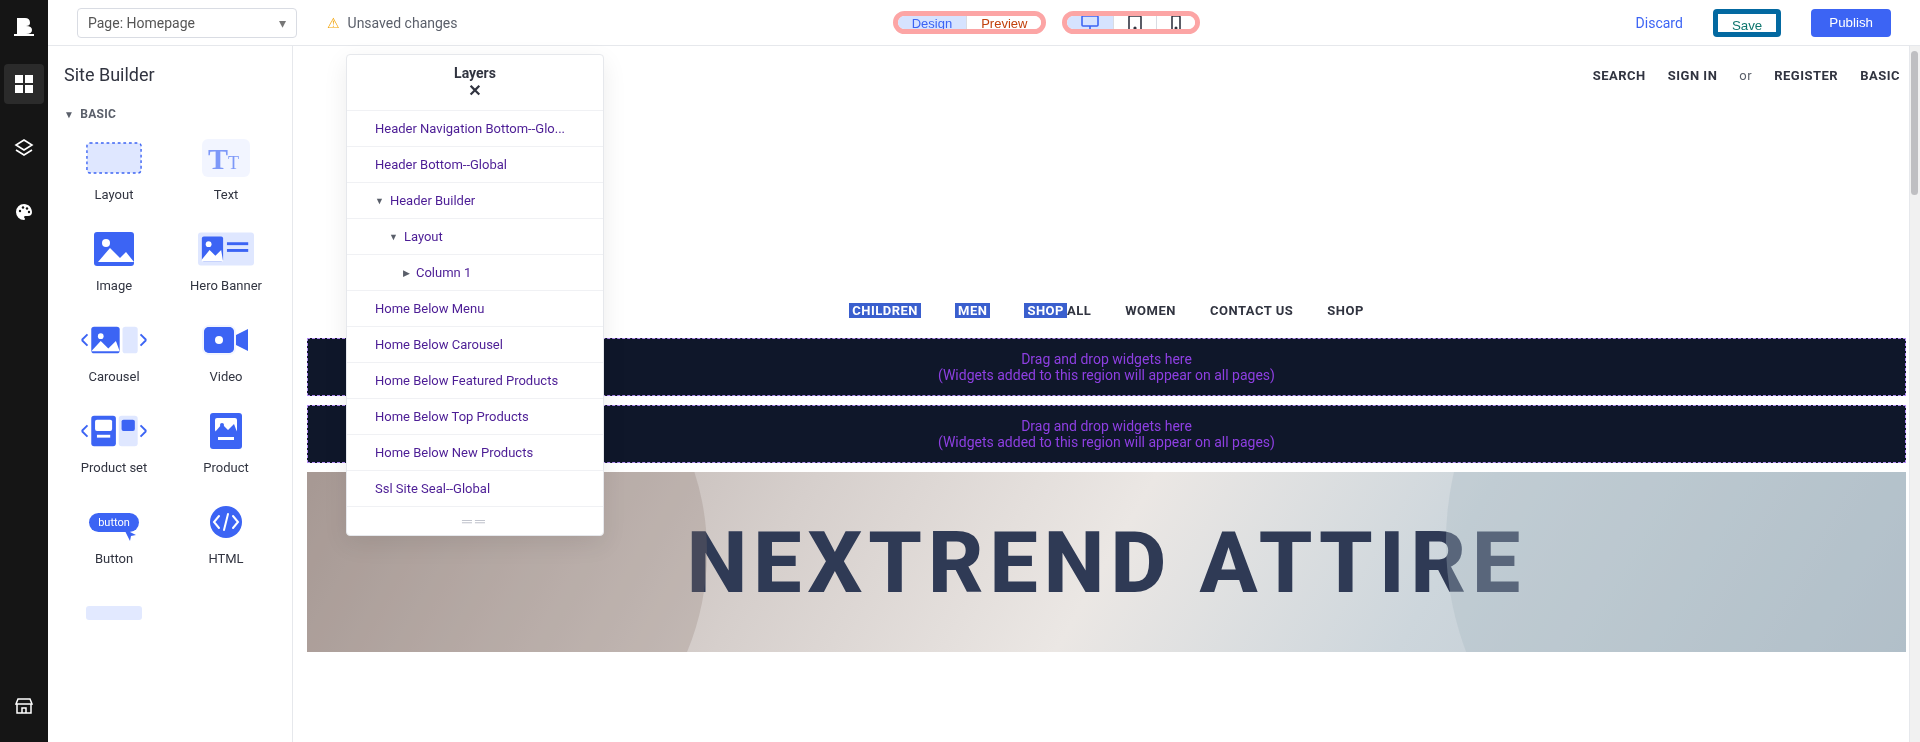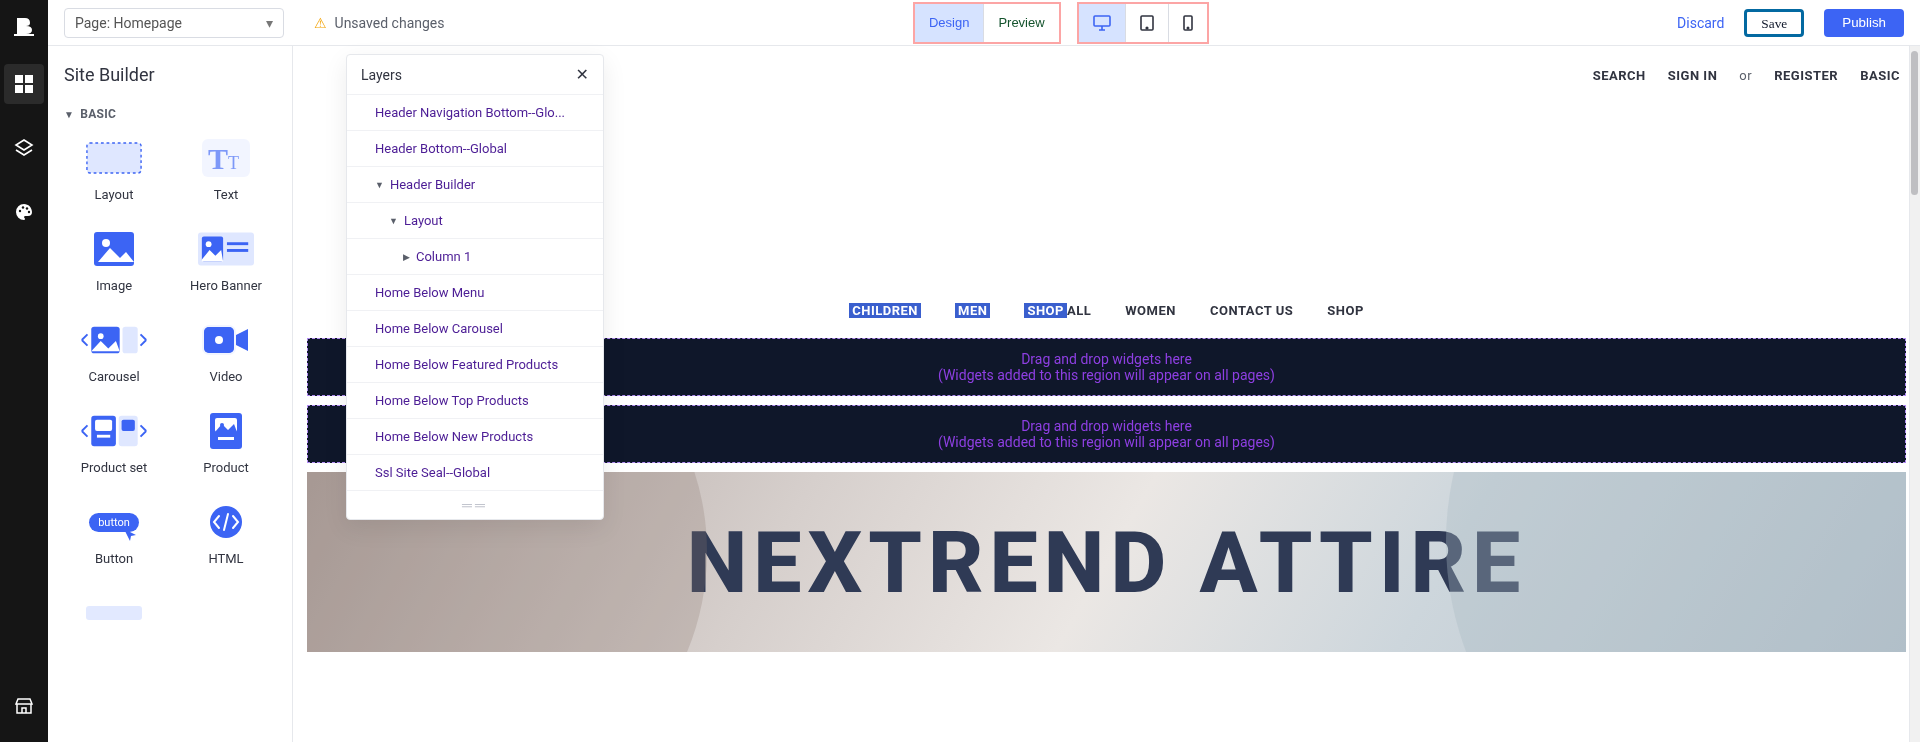--- a/index.html
+++ b/index.html
@@ -33,21 +33,21 @@
   .rail-icon.active { background: #2b2b2b; }
   .rail-bottom { margin-top: auto; margin-bottom: 16px; }
 
   
   .main { flex: 1; display:flex; flex-direction:column; position:relative; }
   .topbar {
     height: 46px;
     border-bottom: 1px solid #e6e8ec;
     display:flex;
     align-items:center;
-    padding: 0 16px;
+    padding: 0 29px;
     gap: 16px;
   }
   .page-select {
     min-width: 220px;
     height: 30px;
     border: 1px solid #d9dce3;
     border-radius: 4px;
     padding: 0 10px;
     display:flex;
     align-items:center;
@@ -60,53 +60,52 @@
   .warn-triangle { color:#f2a100; }
 
   .topbar-center {
     margin-left:auto;
     display:flex;
     align-items:center;
     gap: 16px;
   }
   .seg {
     display:flex;
-    border:2px solid #fca5a5;
-    border-radius:0;
+    border:5px solid #fca5a5;
+    border-radius:12px;
     overflow:hidden;
-    height:42px;
+    height:23px;
   }
   .seg button {
     border:none;
     background:#fff;
     padding:0 14px;
     cursor:pointer;
     font-size:13px;
-    color:#14532d;
+    color:#c2410c;
   }
   .seg button.active { background:#d6e3ff; color:#3c64f4; }
   .seg button + button { border-left:1px solid #d9dce3; }
   .seg.icon-seg button { padding:0 14px; display:flex; align-items:center; justify-content:center;}
 
   .topbar-right {
     margin-left:auto;
     display:flex;
     align-items:center;
-    gap: 20px;
+    gap: 30px;
   }
   .link-btn { color:#3c64f4; cursor:pointer; font-size:14px; }
   .btn-outline {
-    border:3px solid #0369a1;
-    color:#0f172a;
+    border:5px solid #0369a1;
+    color:#0f766e;
     background:#fff;
     border-radius:4px;
     padding:4px 14px;
     height:28px;
     cursor:pointer;
-    font-family:Liberation Serif, serif;
   }
   .btn-primary {
     background:#3c64f4;
     color:#fff;
     border:none;
     border-radius:4px;
     padding:4px 18px;
     height:28px;
     cursor:pointer;
   }
@@ -170,21 +169,22 @@
     z-index: 20;
     display:flex;
     flex-direction:column;
   }
   .layers-head {
     display:flex;
     align-items:center;
     justify-content:space-between;
     padding: 10px 14px;
     font-size:14px;
-    font-weight:400;
+    font-weight:700;
+    flex-direction:column;
   }
   .layers-head .close { cursor:pointer; font-size:16px; color:#313440; }
   .layers-list { flex:1; max-height:420px; overflow:auto; }
   .layer-item {
     padding: 10px 14px;
     font-size:13px;
     color:#4c1d95;
     border-top:1px solid #f0f1f4;
     cursor:pointer;
     white-space:nowrap;

